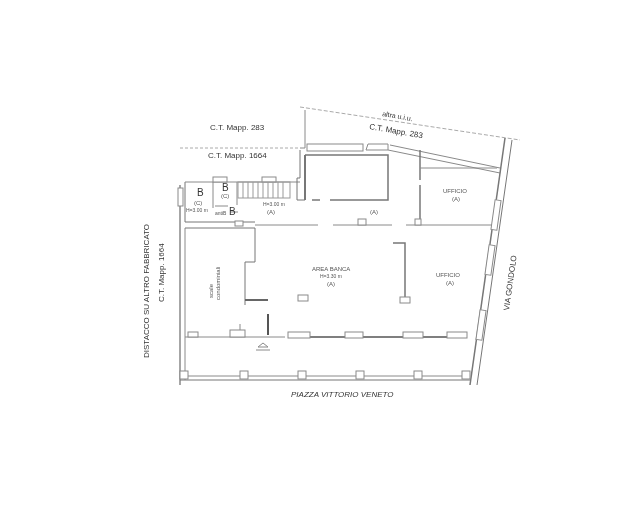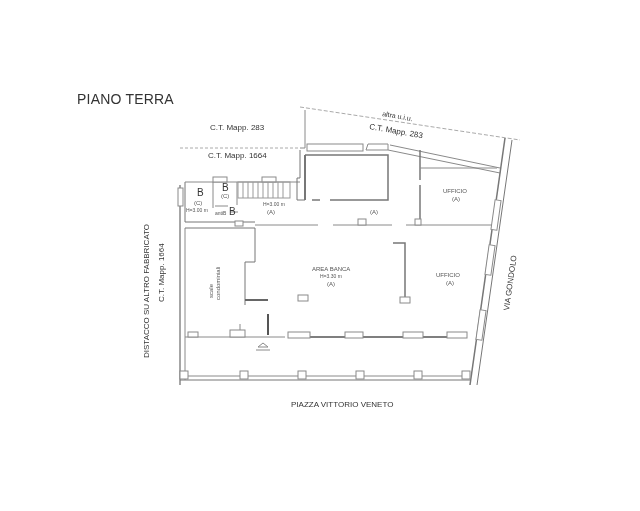--- a/index.html
+++ b/index.html
@@ -106,34 +106,33 @@
       <line x1="185" y1="376" x2="467" y2="376"></line>
       <rect x="180" y="371" width="8" height="8" fill="#fff"></rect>
       <rect x="240" y="371" width="8" height="8" fill="#fff"></rect>
       <rect x="298" y="371" width="8" height="8" fill="#fff"></rect>
       <rect x="356" y="371" width="8" height="8" fill="#fff"></rect>
       <rect x="414" y="371" width="8" height="8" fill="#fff"></rect>
       <rect x="462" y="371" width="8" height="8" fill="#fff"></rect>
     </g>
   </svg>
 
-  <div class="lbl title">PIANO TERRA</div>
 
   <div class="lbl ct" style="left:210px; top:124px;">C.T. Mapp. 283</div>
   <div class="lbl ct" style="left:208px; top:152px;">C.T. Mapp. 1664</div>
 
   <div class="lbl ct" style="left:383px; top:110px; transform: rotate(10deg); transform-origin: left top; font-size:7px;">altra u.i.u.</div>
   <div class="lbl ct" style="left:370px; top:123px; transform: rotate(10deg); transform-origin: left top;">C.T. Mapp. 283</div>
 
   <div class="lbl ct rot90" style="left:143px; top:358px;">DISTACCO SU ALTRO FABBRICATO</div>
   <div class="lbl ct rot90" style="left:158px; top:302px;">C.T. Mapp. 1664</div>
 
   <div class="lbl ct" style="left:503px; top:310px; transform: rotate(-82deg); transform-origin: left top;">VIA GONDOLO</div>
 
-  <div class="lbl ct" style="left:291px; top:401px;">PIAZZA VITTORIO VENETO</div>
+  <div class="lbl ct" style="left:291px; top:391px;font-style:italic;">PIAZZA VITTORIO VENETO</div>
 
   <div class="lbl room-big" style="left:197px; top:188px;">B</div>
   <div class="lbl room" style="left:194px; top:200px;">(C)</div>
   <div class="lbl room" style="left:186px; top:208px; font-size:5px;">H=3.00 m</div>
 
   <div class="lbl room-big" style="left:222px; top:183px;">B</div>
   <div class="lbl room" style="left:221px; top:193px;">(C)</div>
 
   <div class="lbl room" style="left:215px; top:211px; font-size:5px;">antiB</div>
   <div class="lbl room-big" style="left:229px; top:207px;">B</div>

